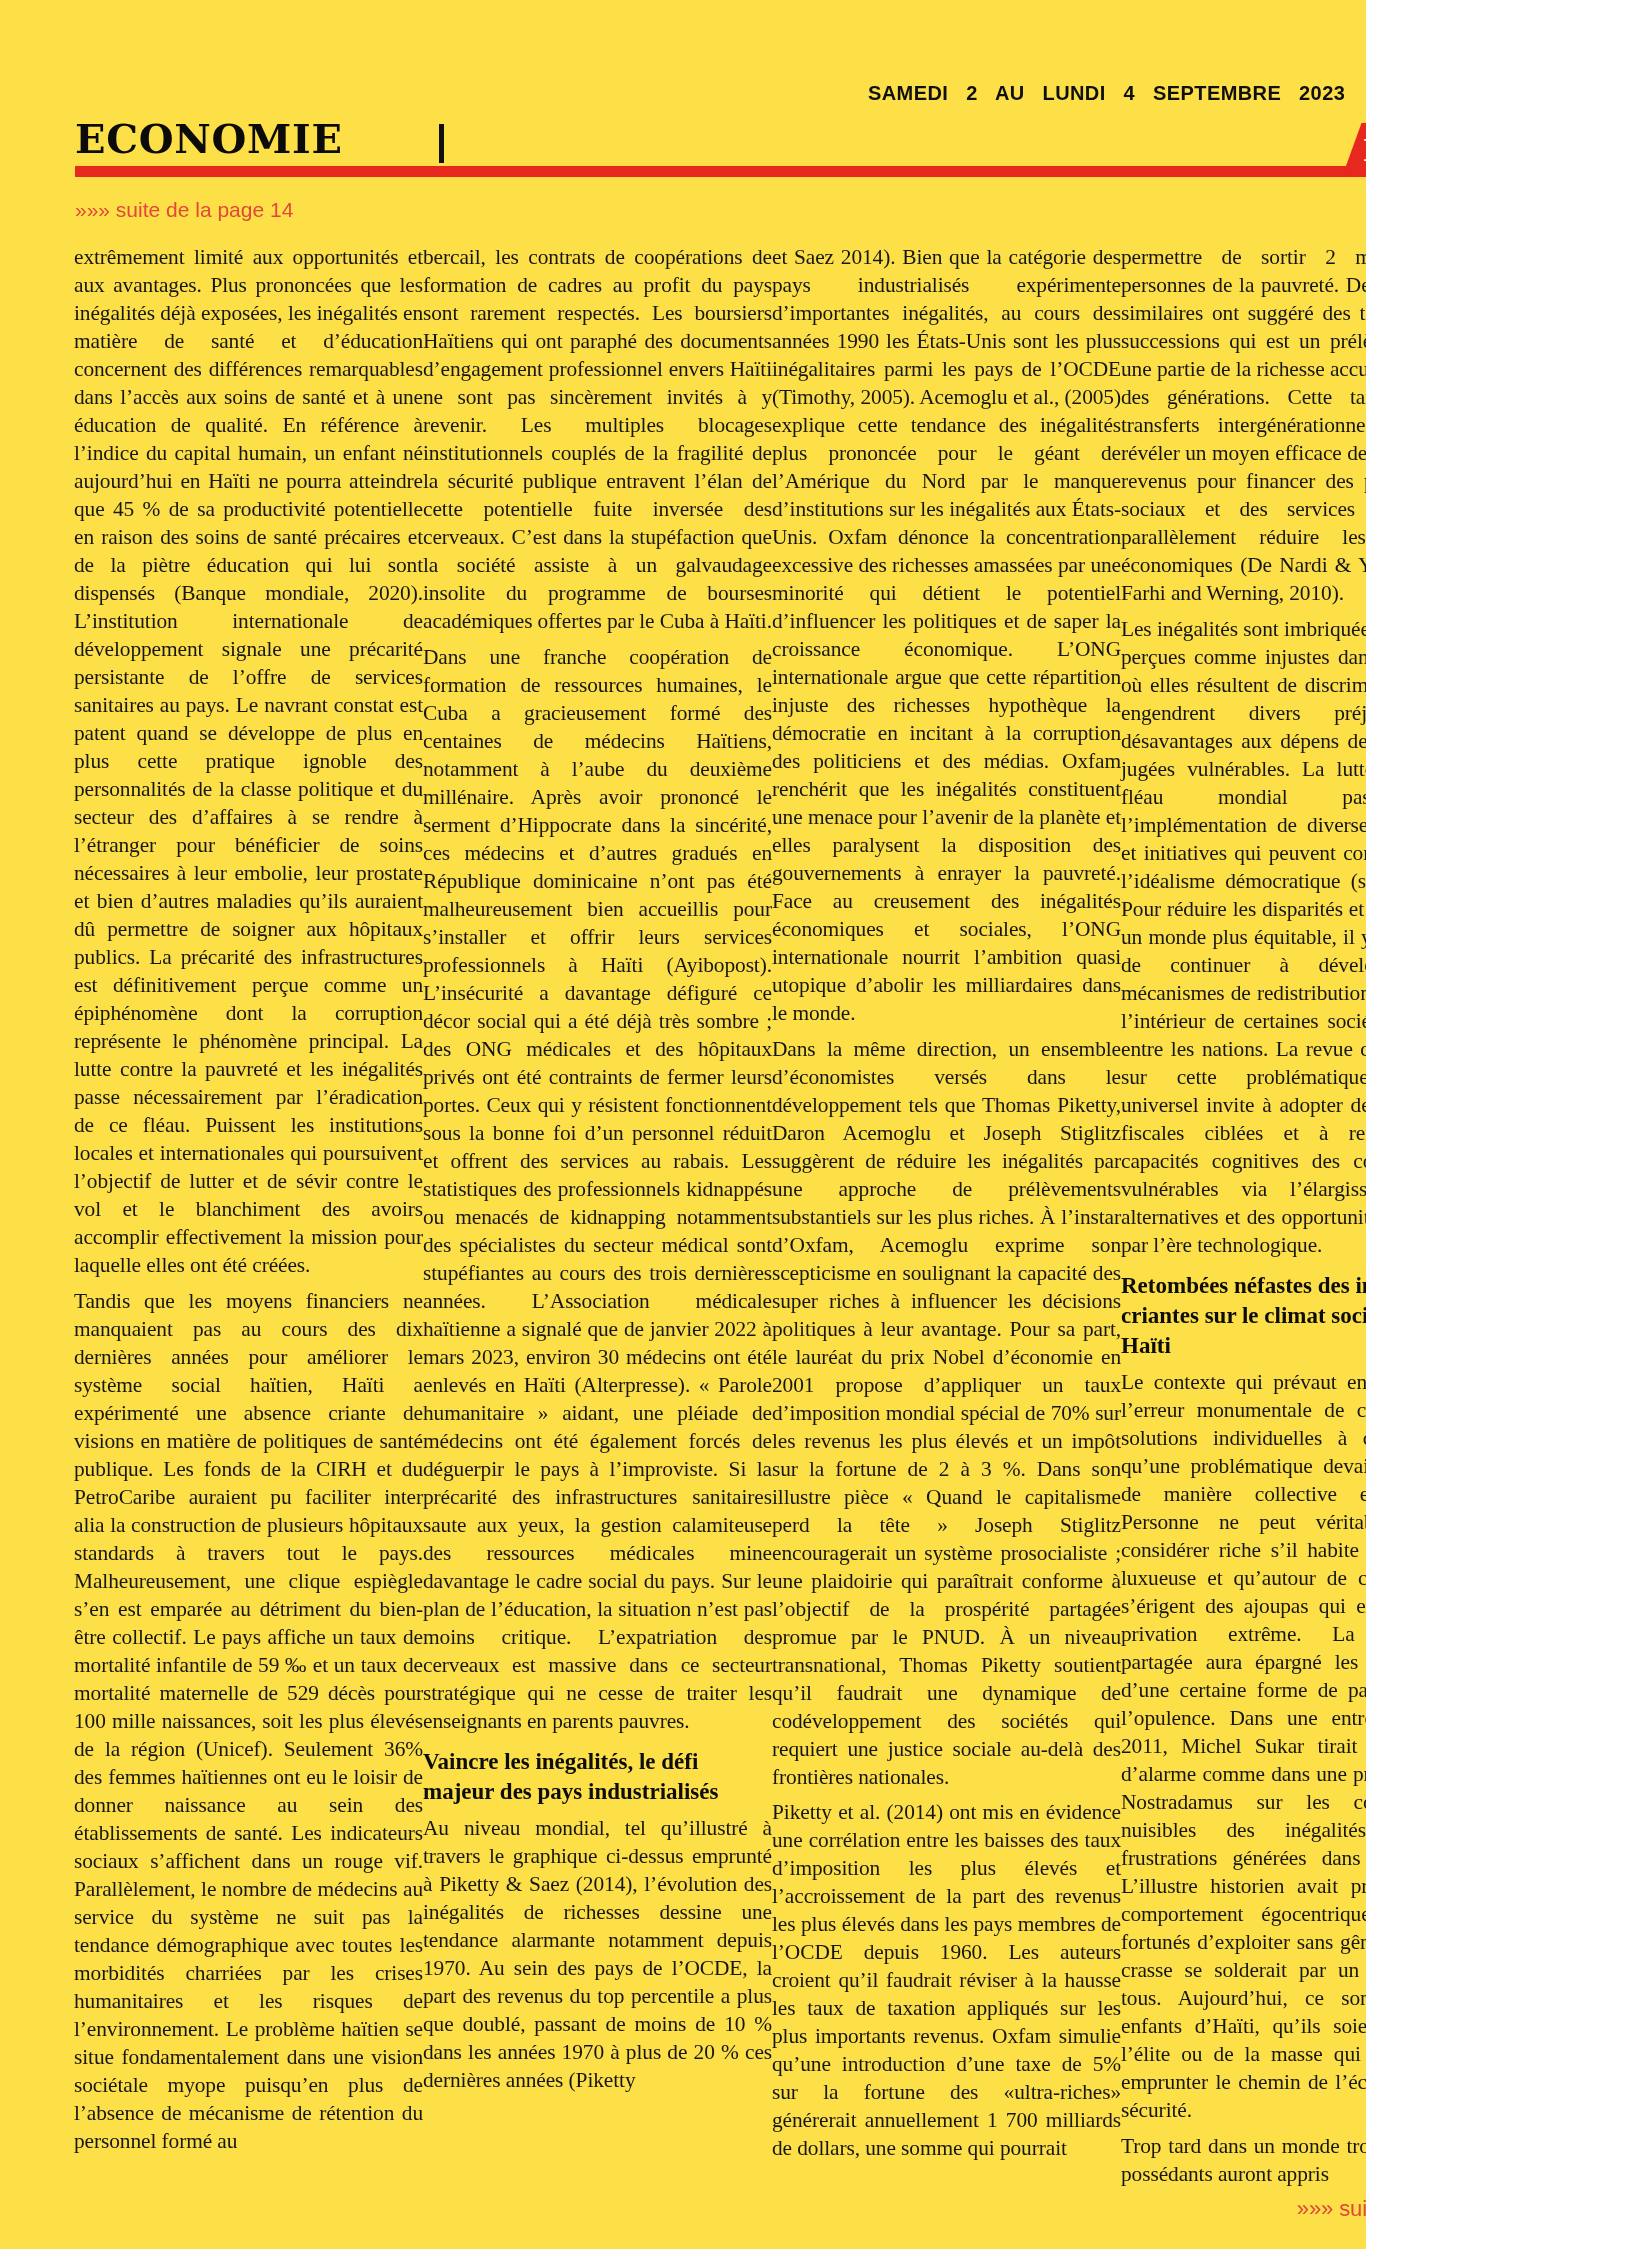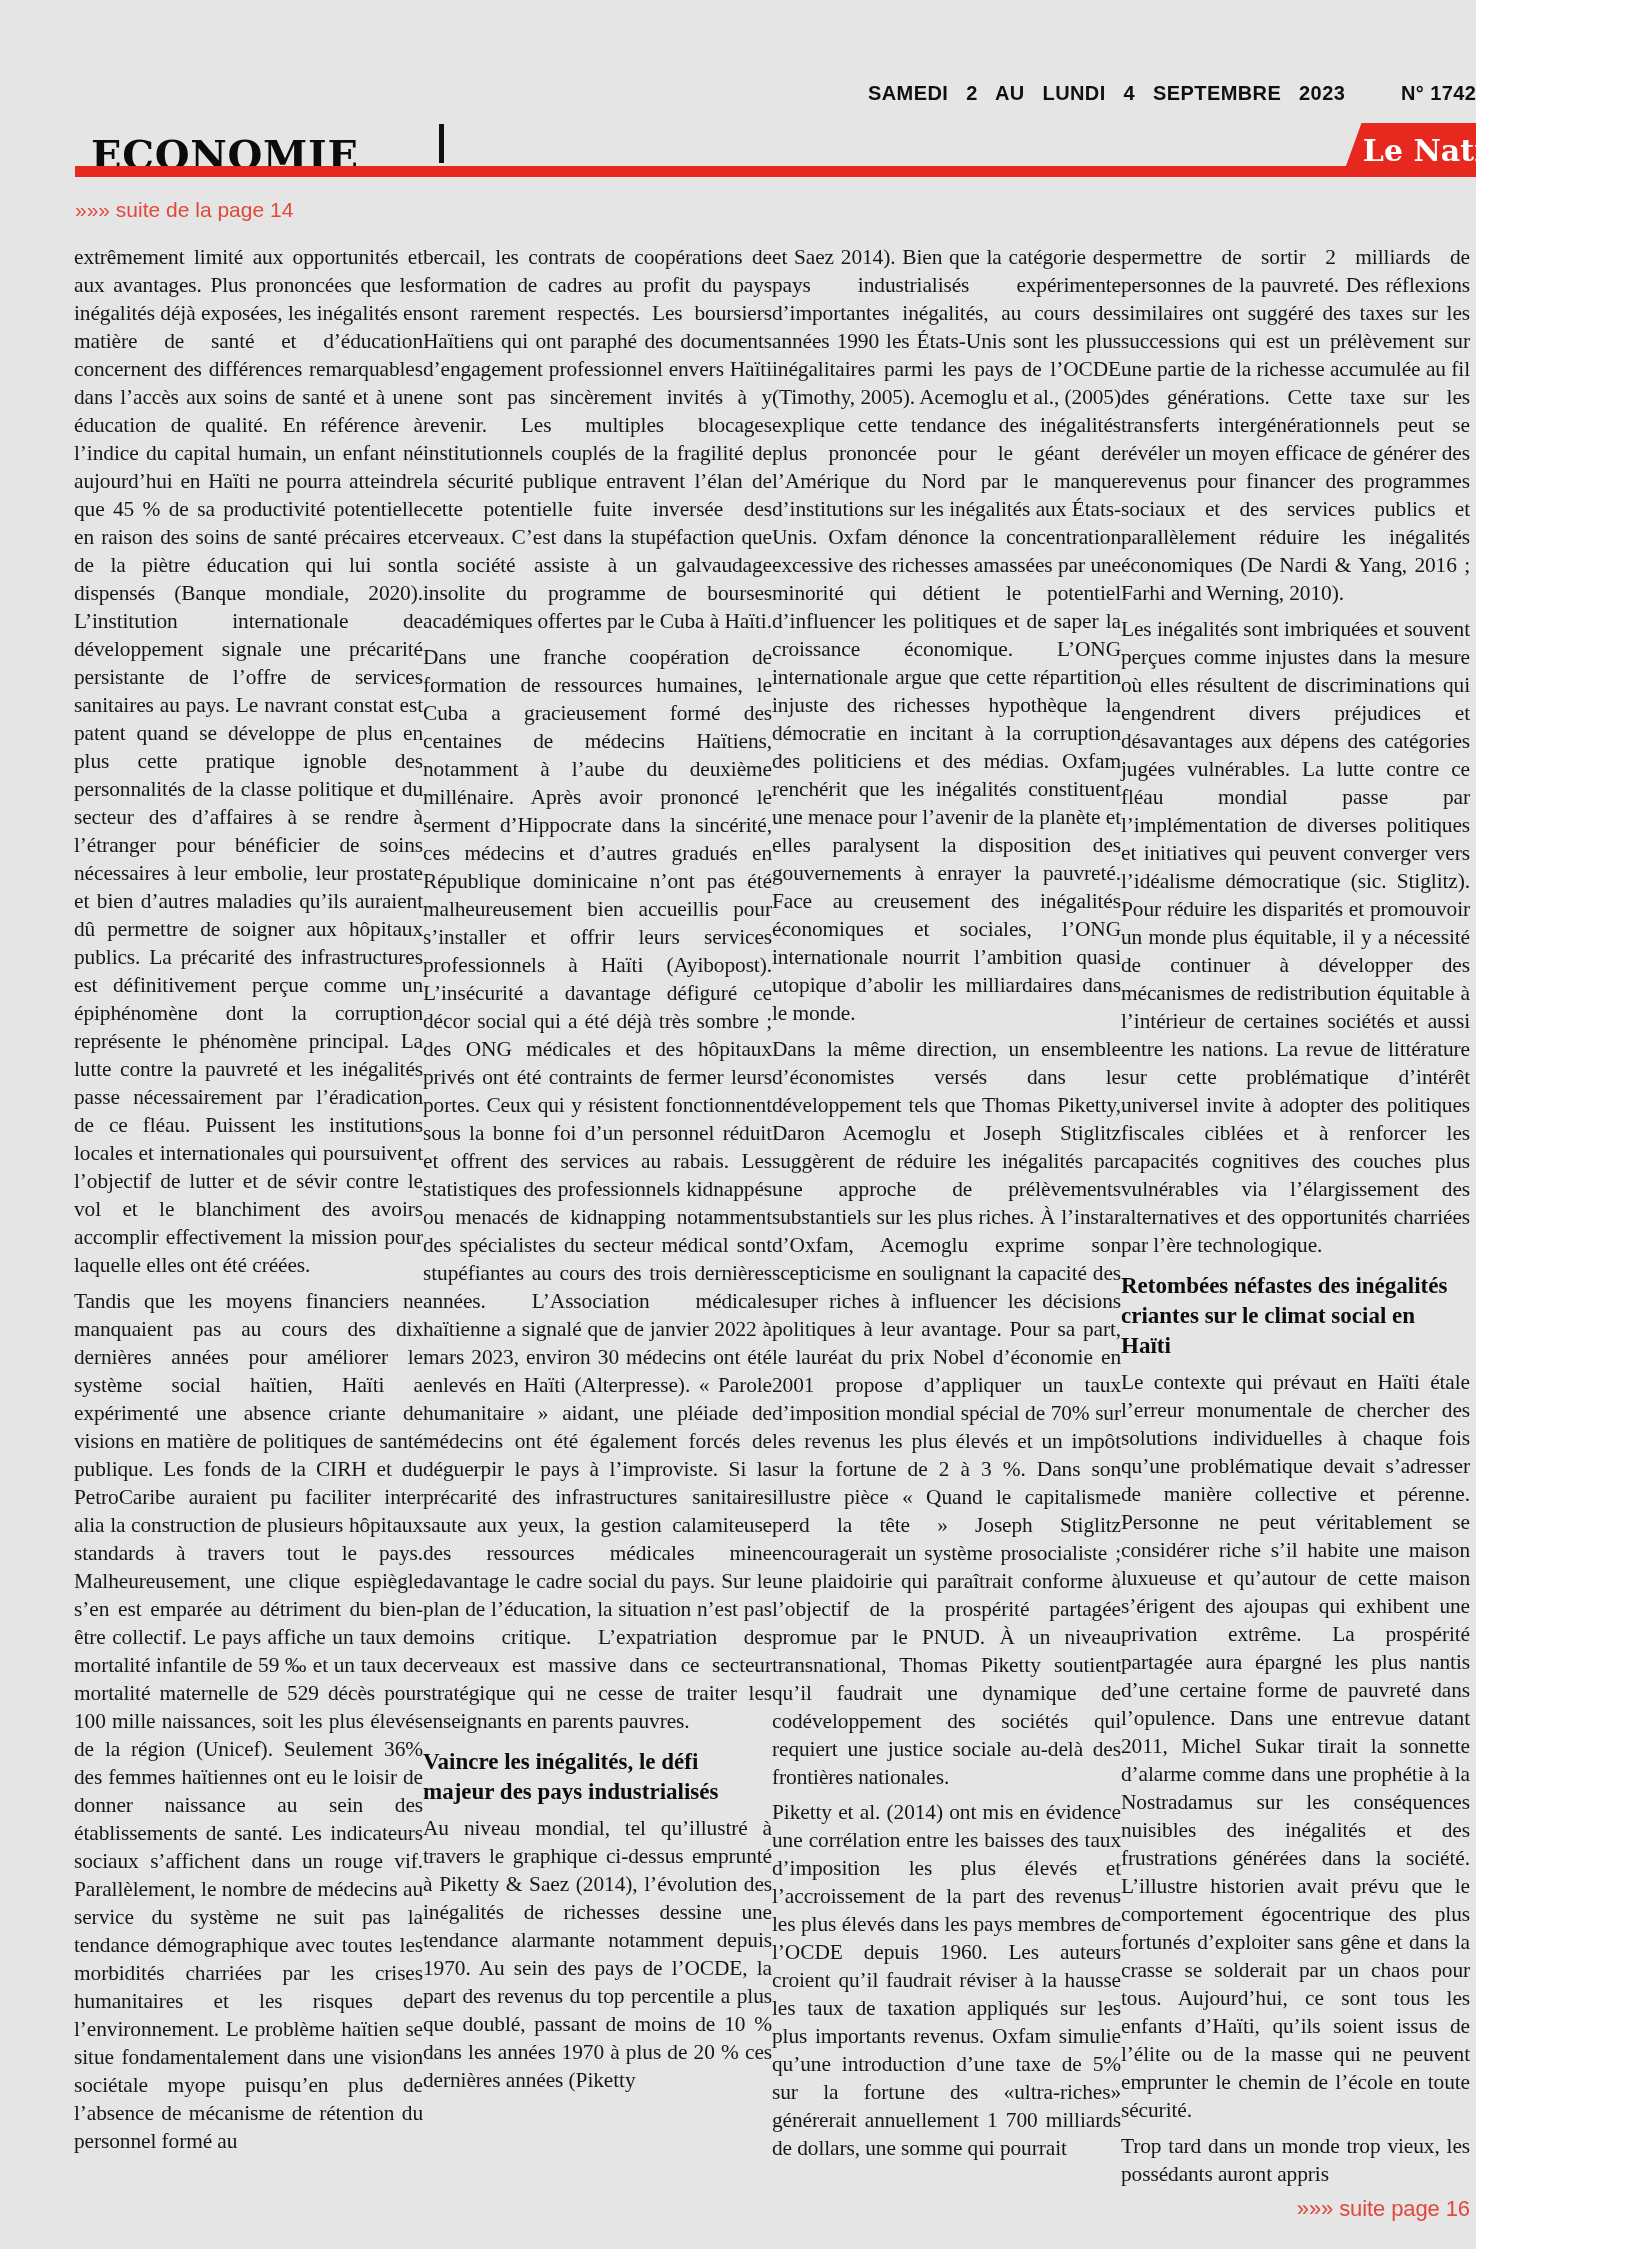--- a/index.html
+++ b/index.html
@@ -2,21 +2,21 @@
 <html style="--accent: #e6281f; --suite: #e2473b; --ink: #141414;font-size:12px"><head>
 <meta charset="utf-8">
 <style>
   :root{
     --accent:#e6281f;
     --suite:#e2473b;
     --ink:#141414;
   }
   html,body{margin:0;padding:0;background:#ffffff;}
   .page{
-    position:relative;width:1476px;height:2250px;background:#e5e5e5;
+    position:relative;width:1366px;height:2250px;background:#fde047;
     font-family:"Liberation Serif", serif;color:var(--ink);overflow:hidden;
   }
   
   .masthead-date{
     position:absolute;left:868px;top:82px;
     font-family:"Liberation Sans", sans-serif;font-weight:bold;font-size:20px;
     letter-spacing:0.4px;word-spacing:12px;color:#101010;white-space:nowrap;
   }
   .issue-number{
     position:absolute;left:1401px;top:82px;
@@ -81,21 +81,21 @@
 </head>
 <body>
 
 <div class="page">
 
   <div class="masthead-date">SAMEDI 2 AU LUNDI 4 SEPTEMBRE 2023</div>
   <div class="issue-number">N° 1742</div>
   <div class="pagenum-divider"></div>
   <div class="page-number">15</div>
 
-  <h1 class="section-title" style="margin:16px;">ECONOMIE</h1>
+  <h1 class="section-title" style="margin:0;">ECONOMIE</h1>
   <div class="section-divider"></div>
   <div class="red-rule"></div>
   <div class="brand-box">
     <span class="brand-label">Le National</span>
   </div>
   <div class="continuation-from">»»» suite de la page 14</div>
 
   <main class="article-columns">
 
     <section class="col">

